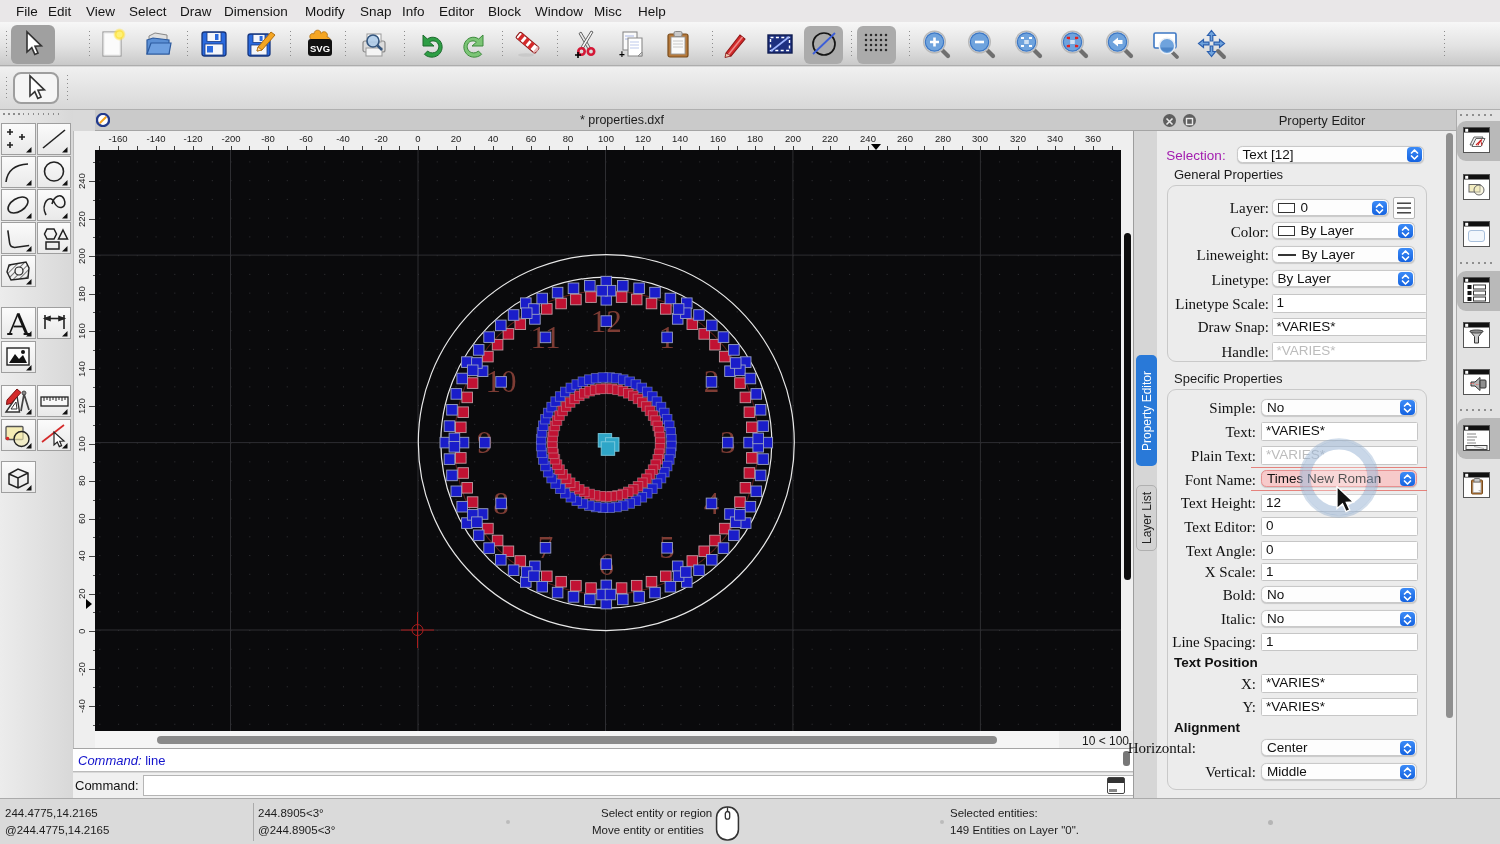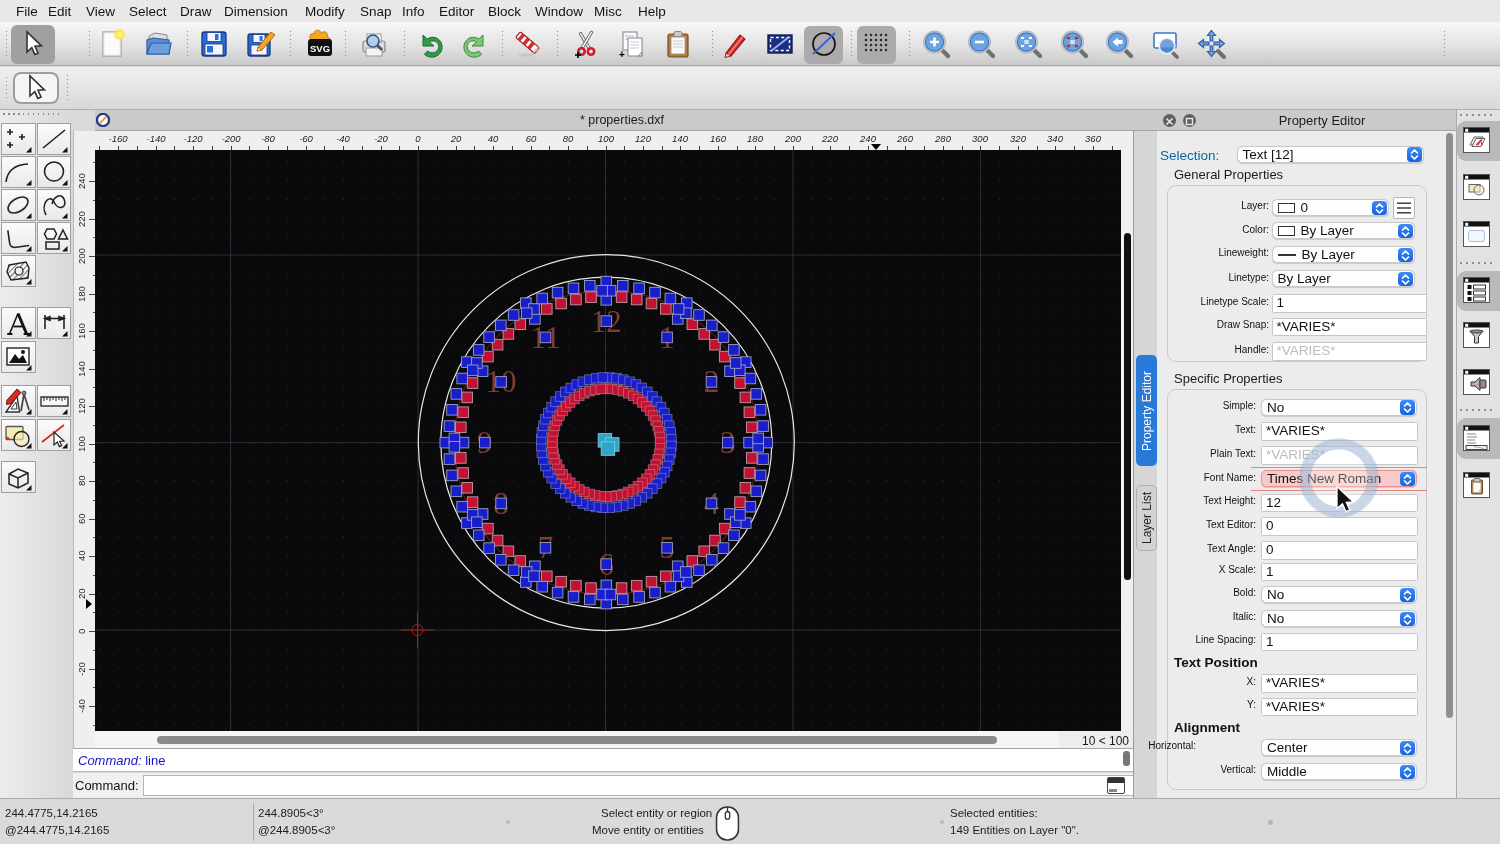--- a/index.html
+++ b/index.html
@@ -10,37 +10,37 @@
   background:linear-gradient(#f7f7f7,#e3e3e3 55%,#c9c9c9); border-bottom:1px solid #adadad; }
 #tb2 { left:0; top:67px; width:1500px; height:43px;
   background:linear-gradient(#f0f0f0,#d8d8d8); border-bottom:1px solid #b0b0b0; }
 #leftarea { left:0; top:110px; width:73px; height:688px;
   background:linear-gradient(90deg,#ececec,#d8d8d8); }
 .ltbtn { position:absolute; width:34.5px; height:32px; background:linear-gradient(#fbfbfb,#e9e9e9);
   border:1px solid #9f9f9f; }
 #titlebar { left:95px; top:110px; width:1038px; height:21px; background:#cacaca;
   border-bottom:1px solid #a5a5a5; font-size:12.5px; color:#1c1c1c; text-align:center; line-height:20px; }
 #hruler { left:95px; top:131px; width:1038px; height:19px; background:#efefef; }
-.hrlbl { position:absolute; top:1.5px; width:40px; text-align:center; font-size:9.5px; color:#222; will-change:transform;font-style:italic; }
+.hrlbl { position:absolute; top:1.5px; width:40px; text-align:center; font-size:9.5px; color:#222; will-change:transform; }
 #vruler { left:73px; top:131px; width:22px; height:617px; background:#efefef;
   border-left:1px solid #bbb; }
 .vrlbl { position:absolute; left:1px; top:0; width:13px; height:40px; font-size:9.5px; color:#222; will-change:transform;
   writing-mode:vertical-rl; transform:rotate(180deg); text-align:center; line-height:13px; }
 #canvas { left:95px; top:150px; width:1038px; height:581px; background:#0a0a0c; overflow:hidden; }
 #cmdhist { left:73px; top:748px; width:1060px; height:24px; background:#fff;
   border-top:1px solid #a5a5a5; border-bottom:1px solid #bbb; font-size:13px; line-height:23px; }
 #cmdinput { left:73px; top:773px; width:1060px; height:25px; background:#f0f0f0; font-size:13px; }
 #statusbar { left:0; top:798px; width:1500px; height:46px; background:#dadada;
   border-top:1px solid #ababab; font-size:11.5px; color:#1c1c1c; }
 #tabcol { left:1133px; top:110px; width:24px; height:688px; background:#d6d6d6; border-left:1px solid #9d9d9d; }
 #panel { left:1157px; top:110px; width:299px; height:688px; background:#ececec; font-size:13px; }
 #panelhdr { position:absolute; left:1157px; top:110px; width:299px; height:21px; background:#cacaca;
   border-bottom:1px solid #a5a5a5; }
 #rstrip { left:1456px; top:110px; width:44px; height:688px; background:#e2e2e2; border-left:1px solid #ababab; }
-.plbl { position:absolute; text-align:right; font-size:10px; color:#111; }
+.plbl { position:absolute; text-align:right; font-size:15px; color:#111;font-family:Liberation Serif, serif; }
 .pfield { position:absolute; height:18.5px; background:#fff;
   border:1px solid #c6c6c6; border-radius:1.5px; font-size:13.5px; color:#111; padding:0 0 0 4px; }
 .pcombo { position:absolute; height:17px; background:#fdfdfd;
   border:1px solid #c9c9c9; border-radius:5.5px; font-size:13.5px; color:#111; padding:0 0 0 5px;
   box-shadow:0 0.5px 1px rgba(0,0,0,0.15); }
 .spin { position:absolute; right:1px; top:0.75px; width:15px; height:14.5px; border-radius:4px;
   background:linear-gradient(#3c8bf7,#1563e0); }
 .spin svg { display:block; margin:0 auto; }
 .pgroup { position:absolute; left:1167px; width:260px; border:1px solid #c9c9c9; border-radius:9px; }
 #petab { position:absolute; left:1136px; top:355px; width:21px; height:111px; background:#2979d8;
@@ -948,21 +948,21 @@
   <div style="position:absolute;left:6px;top:3.5px;width:13px;height:13px;border-radius:7px;background:#5f5f5f">
     <svg width="9" height="9" style="margin:2px">
         <path d="M1.5,1.5 L7.5,7.5 M7.5,1.5 L1.5,7.5" stroke="#e8e8e8" stroke-width="1.6"></path>
       </svg></div>
   <div style="position:absolute;left:26px;top:3.5px;width:13px;height:13px;border-radius:7px;background:#5f5f5f">
     <svg width="9" height="9" style="margin:2px">
         <rect x="1.5" y="1.5" width="6" height="6" fill="none" stroke="#e8e8e8" stroke-width="1.4"></rect>
       </svg></div>
   <div style="position:absolute;left:13px;width:304px;text-align:center;top:3px;font-size:13px;color:#1c1c1c">Property Editor</div>
 </div>
-<div style="position:absolute;left:1160px;top:147.5px;width:72px;text-align:left;font-size:13.5px;color:#0369a1">Selection:</div>
+<div style="position:absolute;left:1160px;top:147.5px;width:72px;text-align:center;font-size:13.5px;color:#a21caf">Selection:</div>
 <div class="pcombo" style="top:145.5px;left:1236.5px;width:187.5px">Text [12]<span class="spin">
       <svg width="13" height="15" viewBox="0 0 13 15">
         <path d="M3.5,6 L6.5,3 L9.5,6" fill="none" stroke="#fff" stroke-width="1.7" stroke-linecap="round" stroke-linejoin="round"></path>
         <path d="M3.5,9 L6.5,12 L9.5,9" fill="none" stroke="#fff" stroke-width="1.7" stroke-linecap="round" stroke-linejoin="round"></path>
       </svg>
     </span></div>
 <div style="position:absolute;left:1174px;top:167px;font-size:13px;color:#1a1a1a">General Properties</div>
 <div class="pgroup" style="top:184.5px;height:177px"></div>
 <div class="plbl" style="left:1171px;width:98px;top:200.25px">Layer:</div>
 <div class="pcombo" style="top:198.75px;left:1271.5px;width:117px"><span style="display:inline-block;width:17px;height:10px;border:1.2px solid #333;background:#fff;margin-right:6px;vertical-align:-1px"></span>0<span class="spin">

